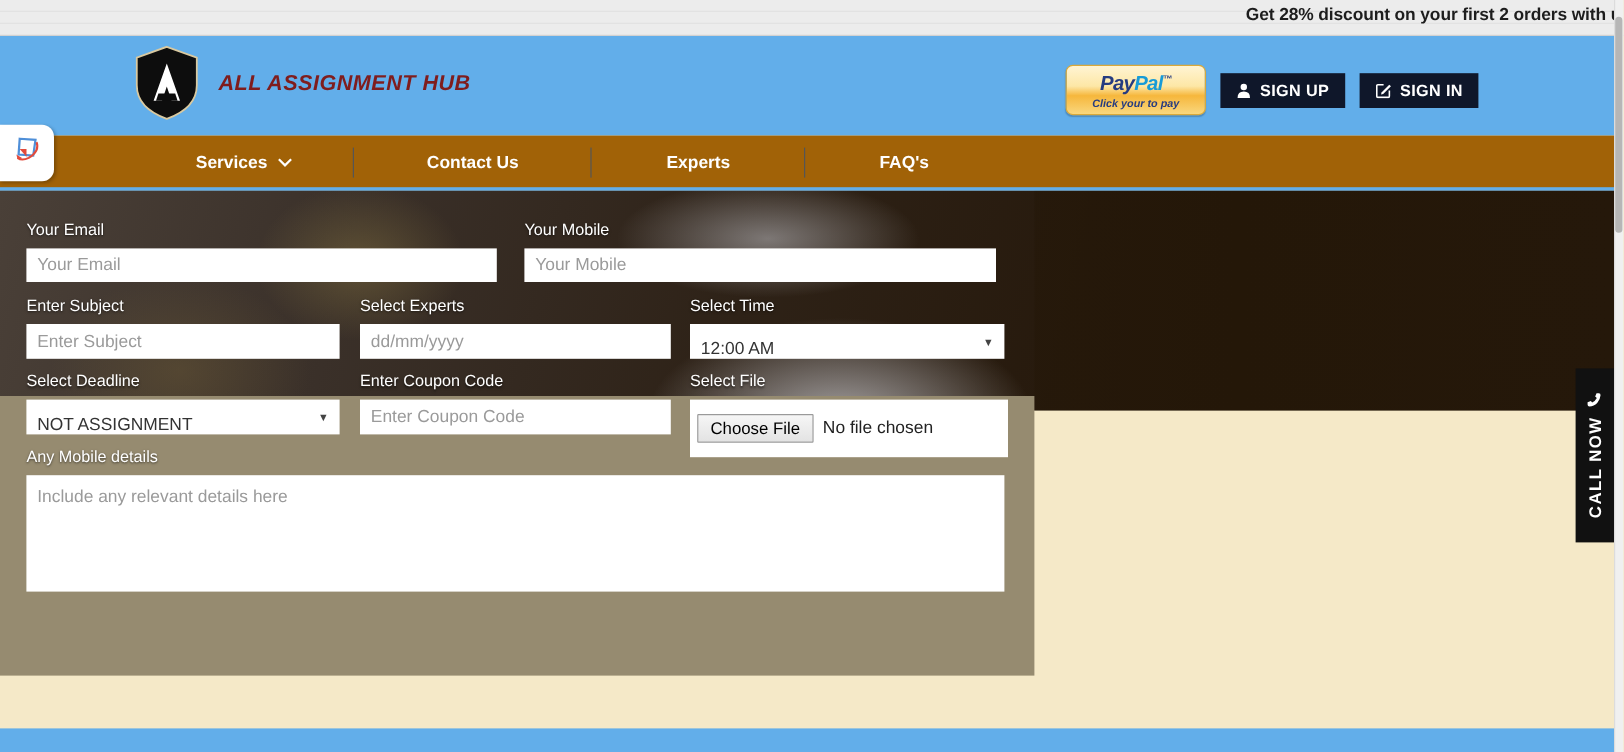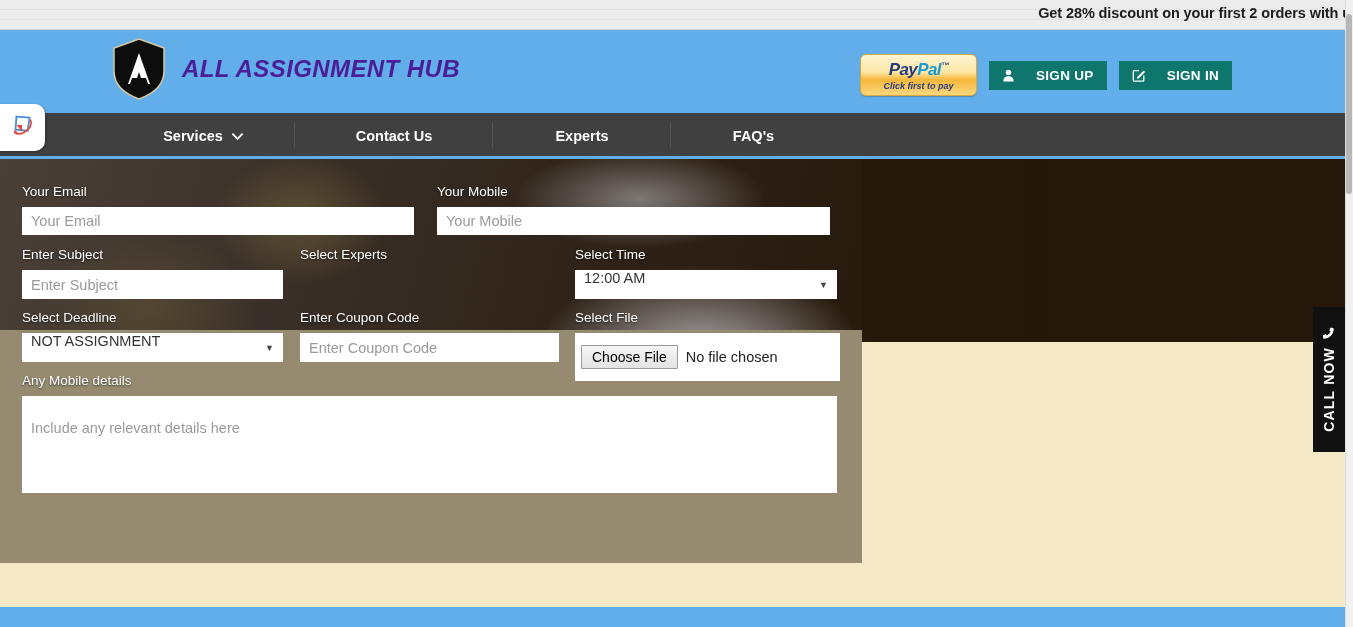--- a/index.html
+++ b/index.html
@@ -22,21 +22,21 @@
   }
   
   #header{
     position:absolute;left:0;top:30px;width:1345px;height:83px;
     background:#62aeea;
   }
   #brand{position:absolute;left:112px;top:8px;display:flex;align-items:center;gap:16px;}
   #shield{position:relative;width:54px;height:62px;}
   #shield svg{display:block;}
   #brand-text{
-    font-size:24px;font-weight:bold;font-style:italic;color:#4c1d95;
+    font-size:18px;font-weight:bold;font-style:italic;color:#7f1d1d;
     letter-spacing:.4px;white-space:nowrap;
   }
   #header-right{position:absolute;right:113px;top:24px;display:flex;align-items:center;gap:12px;}
   #paypal-btn{
     width:115px;height:40px;border-radius:6px;border:1px solid #d9a93a;
     background:linear-gradient(180deg,#fff4d3 0%,#fde7a6 42%,#f6b73c 62%,#f9d77e 100%);
     position:relative;cursor:pointer;box-shadow:0 1px 1px rgba(0,0,0,.2);
     overflow:hidden;
   }
   #pp-word{
@@ -45,28 +45,28 @@
     font-family:"Liberation Sans",sans-serif;
   }
   #pp-word .pp1{color:#253b80;}
   #pp-word .pp2{color:#179bd7;}
   #pp-word .ppt{font-size:8px;vertical-align:super;color:#253b80;}
   #pp-sub{
     position:absolute;left:0;right:0;bottom:4px;text-align:center;
     font-size:9px;font-style:italic;font-weight:bold;color:#253b80;
   }
   .hdr-btn{
-    height:29px;background:#0f766e;color:#fff;border:none;cursor:pointer;
-    display:flex;align-items:center;gap:21px;padding:0 13px;
+    height:29px;background:#0f172a;color:#fff;border:none;cursor:pointer;
+    display:flex;align-items:center;gap:7px;padding:0 13px;
     font-size:13.5px;font-weight:bold;letter-spacing:.3px;
   }
   .hdr-btn svg{display:block;}
   
   #nav{
-    position:absolute;left:0;top:113px;width:1345px;height:45px;background:#404040;
+    position:absolute;left:0;top:113px;width:1345px;height:45px;background:#a16207;
   }
   #nav-inner{position:absolute;left:112px;top:0;display:flex;height:45px;}
   .nav-item{
     display:flex;align-items:center;justify-content:center;gap:8px;
     color:#fff;font-size:14.5px;font-weight:bold;cursor:pointer;
     position:relative;height:45px;
   }
   .nav-item .divider{
     position:absolute;right:0;top:10px;height:25px;width:1px;background:#555;
   }
@@ -102,40 +102,40 @@
     position:absolute;color:#fff;font-size:13.5px;font-weight:normal;
     text-shadow:0 1px 2px rgba(0,0,0,.6);white-space:nowrap;
   }
   .txt-input{
     position:absolute;box-sizing:border-box;background:#fff;border:none;outline:none;
     font-size:14.5px;color:#333;padding:0 9px;font-family:"Liberation Sans",sans-serif;
   }
   .txt-input::placeholder{color:#9a9a9a;}
   .sel-box{
     position:absolute;box-sizing:border-box;background:#fff;border:none;
-    font-size:14.5px;color:#333;padding:0 9px;display:flex;align-items:flex-start;
+    font-size:14.5px;color:#333;padding:0 9px;display:flex;align-items:flex-end;
     cursor:pointer;
   }
   .sel-box .caret{
     position:absolute;right:9px;top:50%;transform:translateY(-50%);
     font-size:9px;color:#444;
   }
   #file-wrap{
     position:absolute;box-sizing:border-box;background:#fff;border:none;
     display:flex;align-items:center;padding-left:6px;gap:8px;cursor:pointer;
   }
   #choose-file-btn{
     border:1px solid #9a9a9a;background:linear-gradient(180deg,#f6f6f6,#e3e3e3);
     font-size:14px;color:#000;padding:3px 10px;cursor:pointer;
     font-family:"Liberation Sans",sans-serif;border-radius:1px;
   }
   #file-status{font-size:14.5px;color:#222;}
   #details-area{
     position:absolute;box-sizing:border-box;background:#fff;border:none;outline:none;
-    resize:none;font-size:14.5px;color:#c2410c;padding:23px 9px;
+    resize:none;font-size:14.5px;color:#c2410c;padding:9px 9px;
     font-family:"Liberation Sans",sans-serif;line-height:1.3;
   }
   #details-area::placeholder{color:#9a9a9a;}
   
   #page-body{
     position:absolute;left:0;top:342px;width:1345px;height:265px;background:#f5e9c8;
   }
   #bottom-blue{
     position:absolute;left:0;top:607px;width:1345px;height:20px;background:#62aeea;
   }
@@ -188,21 +188,21 @@
     </div>
     <div id="brand-text">ALL ASSIGNMENT HUB</div>
   </div>
 
   <div id="header-right">
 
     <div id="paypal-btn">
       <div id="pp-word">
         <span class="pp1">Pay</span><span class="pp2">Pal</span><span class="ppt">™</span>
       </div>
-      <div id="pp-sub">Click first to pay</div>
+      <div id="pp-sub">Click your to pay</div>
     </div>
 
     <button class="hdr-btn">
       <span>
         <svg width="13" height="13" viewBox="0 0 16 16" fill="#fff">
           <circle cx="8" cy="4.3" r="3.3"></circle>
           <path d="M1.6 15.5 Q1.6 9 8 9 Q14.4 9 14.4 15.5 Z"></path>
         </svg>
       </span>
       <span>SIGN UP</span>
@@ -262,20 +262,21 @@
     <div class="fld-label" style="left:22px;top:25px">Your Email</div>
     <input class="txt-input" style="left: 22px; top: 48px; width: 392px; height: 28px;" placeholder="Your Email">
 
     <div class="fld-label" style="left:437px;top:25px">Your Mobile</div>
     <input class="txt-input" style="left: 437px; top: 48px; width: 393px; height: 28px;" placeholder="Your Mobile">
 
     <div class="fld-label" style="left:22px;top:88px">Enter Subject</div>
     <input class="txt-input" style="left: 22px; top: 111px; width: 261px; height: 29px;" placeholder="Enter Subject">
 
     <div class="fld-label" style="left:300px;top:88px">Select Experts</div>
+    <input class="txt-input" style="left: 300px; top: 111px; width: 259px; height: 29px;" placeholder="dd/mm/yyyy">
 
     <div class="fld-label" style="left:575px;top:88px">Select Time</div>
     <div class="sel-box" style="left:575px;top:111px;width:262px;height:29px">
       <span>12:00 AM</span>
       <span class="caret">▼</span>
     </div>
 
     <div class="fld-label" style="left:22px;top:151px">Select Deadline</div>
     <div class="sel-box" style="left:22px;top:174px;width:261px;height:29px">
       <span>NOT ASSIGNMENT</span>

